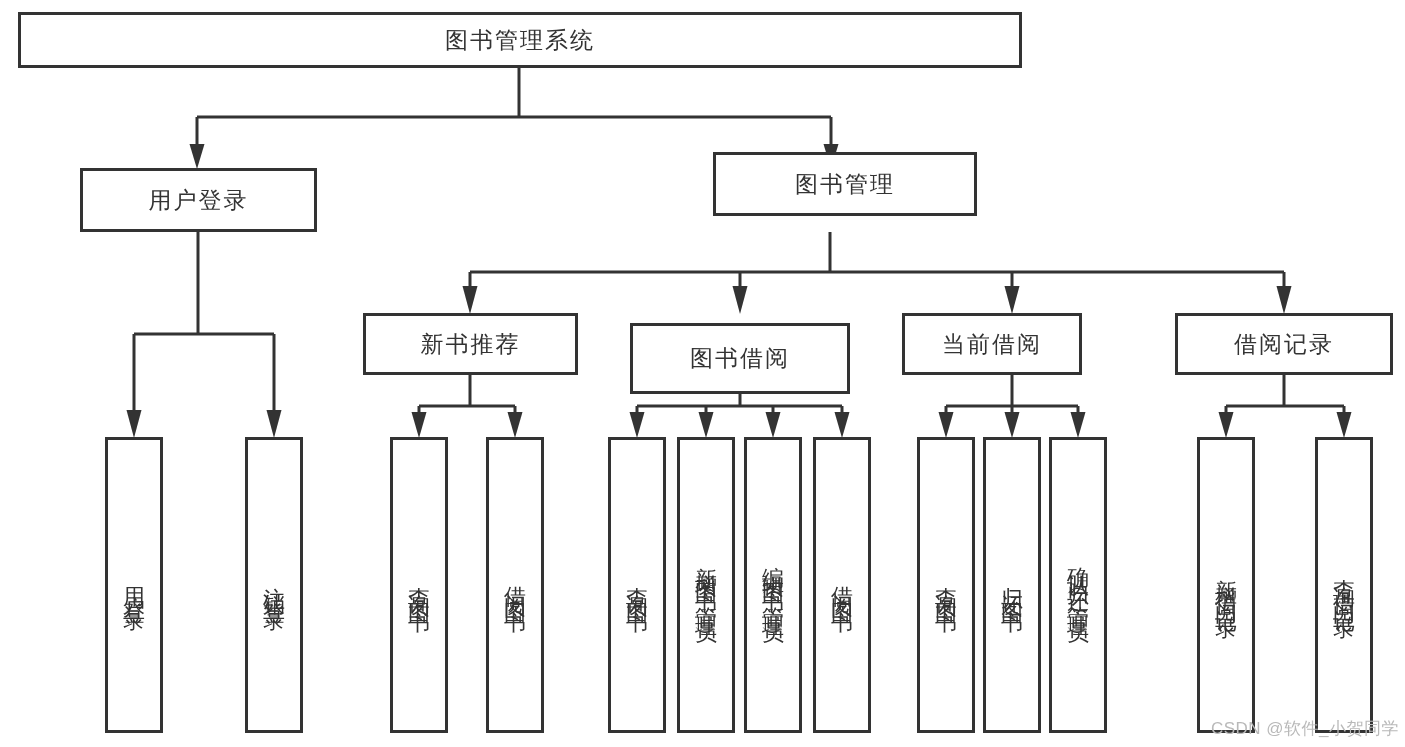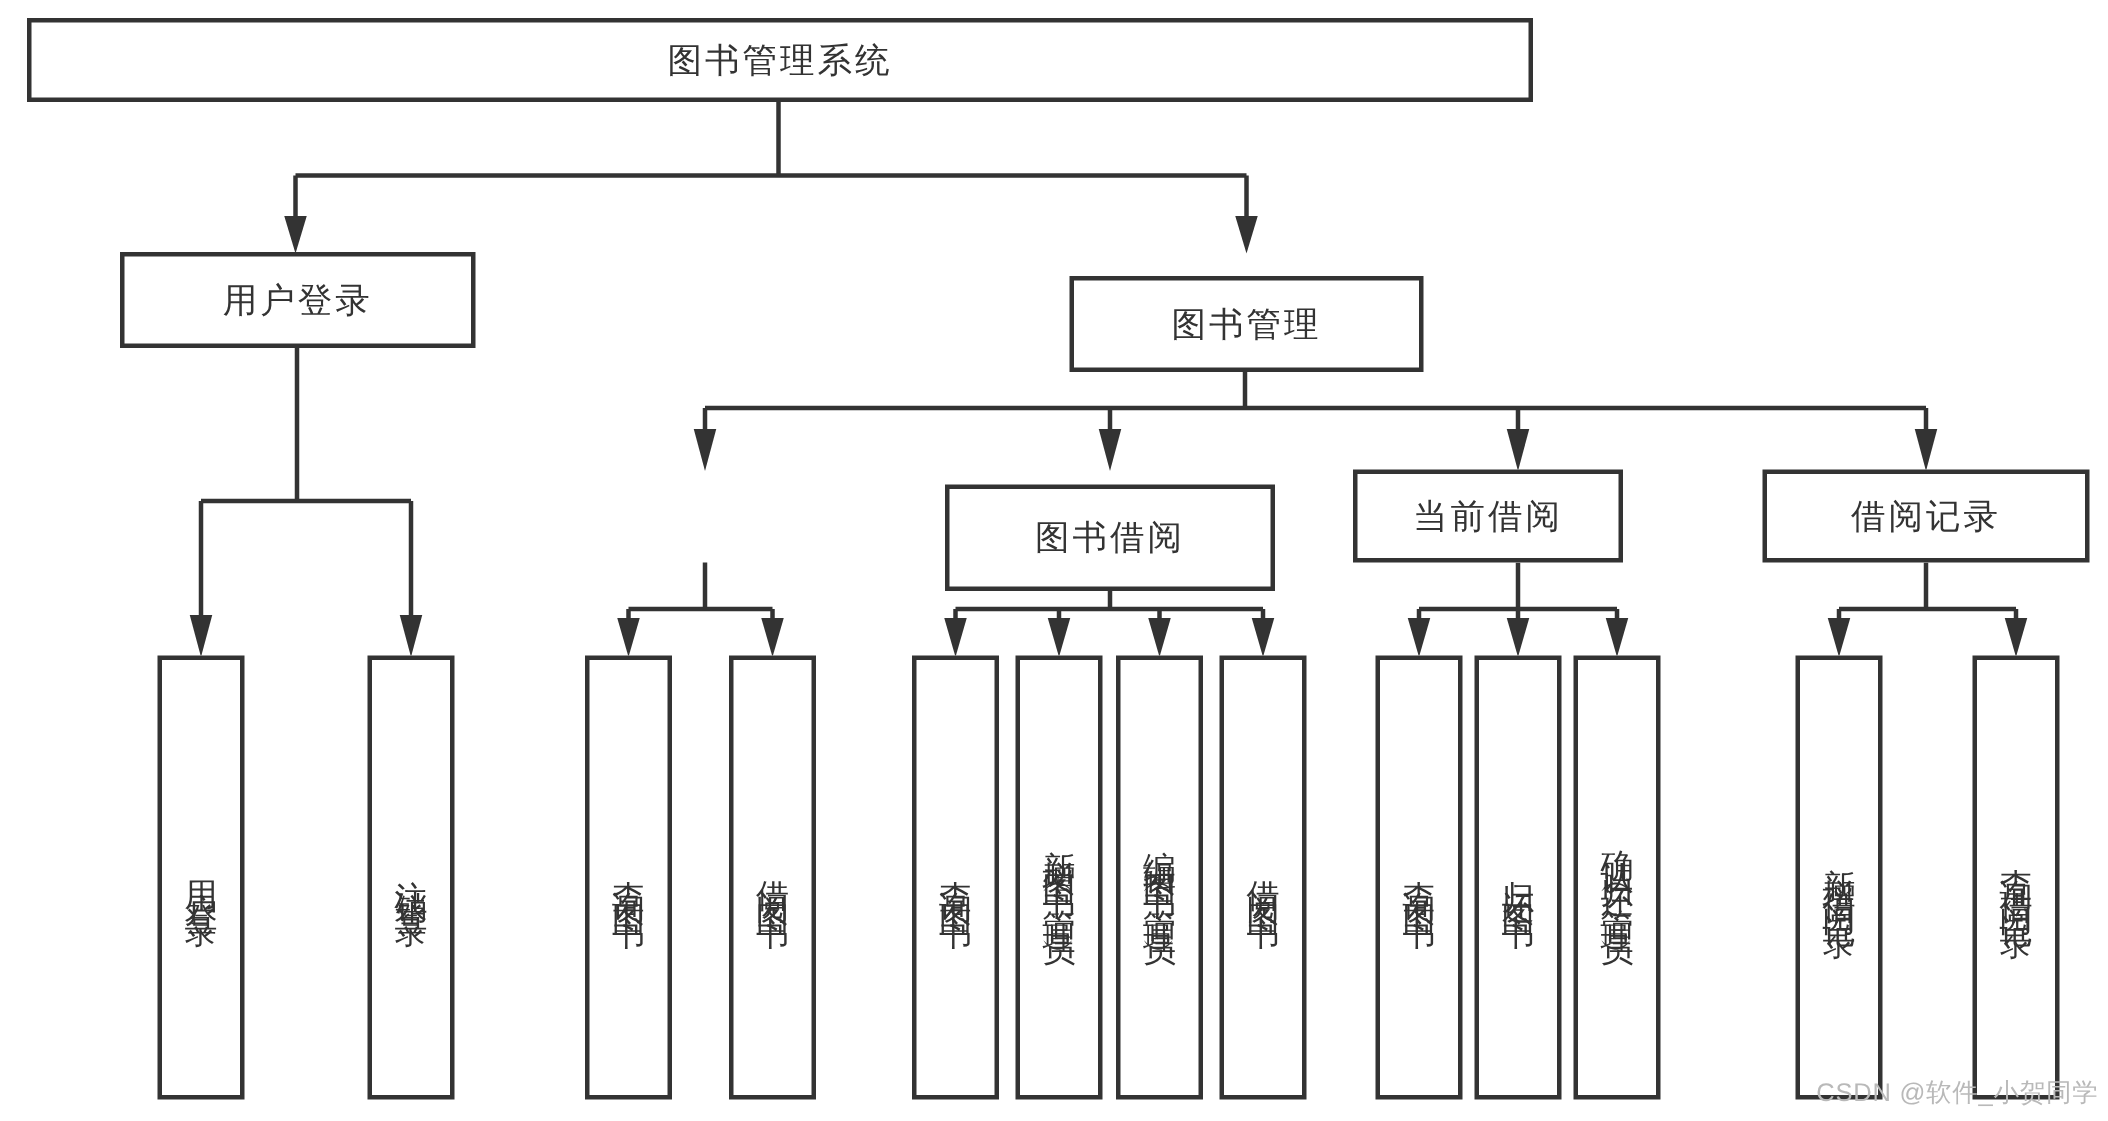--- a/index.html
+++ b/index.html
@@ -116,24 +116,27 @@
     <polygon points="1336.5,412 1351.5,412 1344,438"></polygon>
   </svg>
 
   <div class="box h" style="left:18px;top:12px;width:1004px;height:56px">
     <span>图书管理系统</span>
   </div>
 
   <div class="box h" style="left:80px;top:168px;width:237px;height:64px">
     <span>用户登录</span>
   </div>
-  <div class="box h" style="left:713px;top:184px;width:236px;height:64px">
+  <div class="box h" style="left:713px;top:152px;width:264px;height:64px">
     <span>图书管理</span>
   </div>
 
+  <div class="box h" style="left:363px;top:313px;width:215px;height:62px">
+    <span>新书推荐</span>
+  </div>
   <div class="box h" style="left:630px;top:323px;width:220px;height:71px">
     <span>图书借阅</span>
   </div>
   <div class="box h" style="left:902px;top:313px;width:180px;height:62px">
     <span>当前借阅</span>
   </div>
   <div class="box h" style="left:1175px;top:313px;width:218px;height:62px">
     <span>借阅记录</span>
   </div>
 

